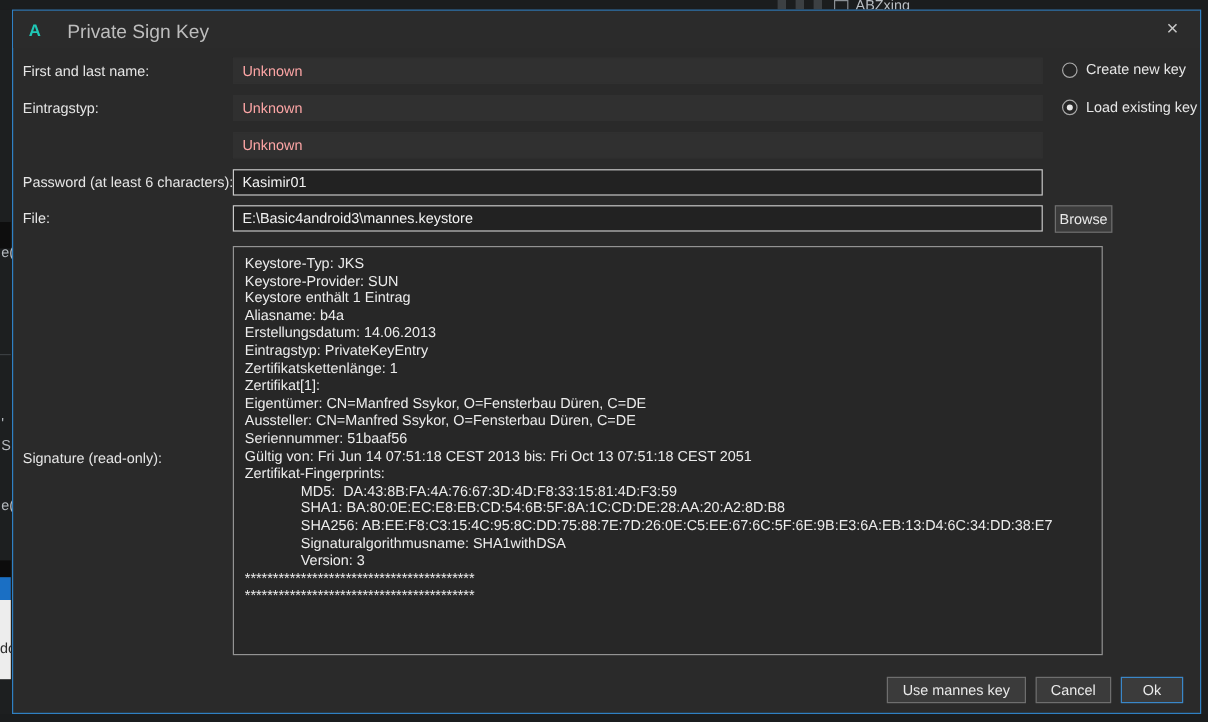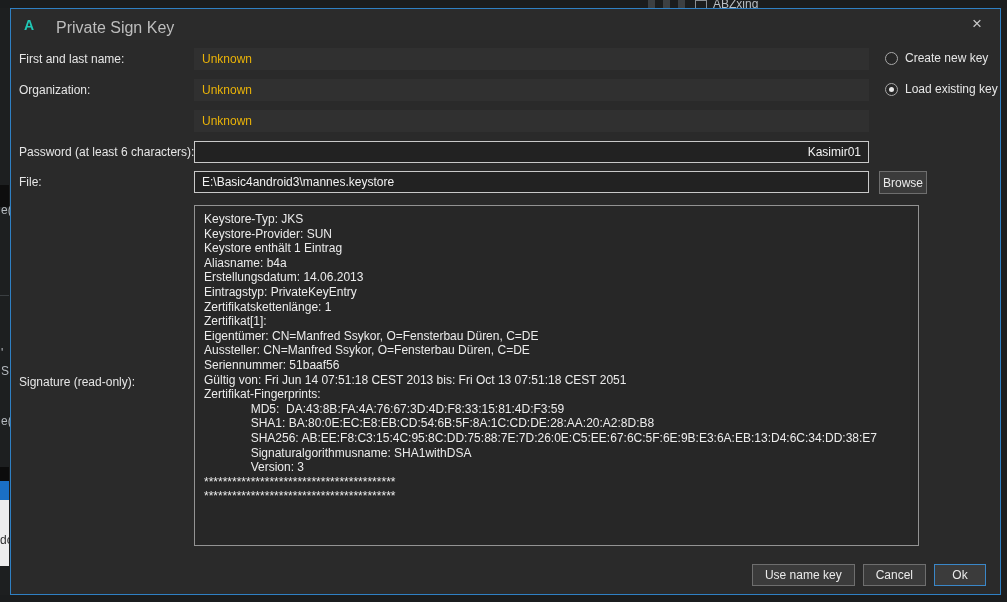--- a/index.html
+++ b/index.html
@@ -31,21 +31,21 @@
   }
   .titlebar { position:absolute; left:0; top:0; width:100%; height:31px; background:#2b2b2b; }
   .app-logo { position:absolute; left:13px; top:8px; font-size:14px; font-weight:bold; color:#1fc8b6; }
   .title-text { position:absolute; left:34px; top:10px; font-size:16px; color:#bdbdbd;margin-left:11px; }
   .close-btn { position:absolute; right:12px; top:6px; width:22px; height:20px; color:#c8c8c8;
     font-size:17px; line-height:18px; text-align:center; cursor:default; }
 
   .field-label { position:absolute; left:8px; width:175px; height:22px; line-height:22px; color:#e6e6e6; white-space:nowrap; }
   .txt { position:absolute; left:183px; width:675px; height:22px; font-family:"Liberation Sans", sans-serif;
     font-size:12px; padding:0 7px; outline:none; }
-  .txt.disabled { background:#303030; border:1px solid #303030; color:#eab308; }
+  .txt.disabled { background:#303030; border:1px solid #303030; color:#fca5a5; }
   .txt.enabled { background:#222222; border:1px solid #c9c9c9; color:#f2f2f2; }
 
   .radio-row { position:absolute; left:874px; height:16px; display:flex; align-items:center; gap:7px; white-space:nowrap; }
   .radio-circle { width:13px; height:13px; border:1px solid #a8a8a8; border-radius:50%; background:#262626;
     display:flex; align-items:center; justify-content:center; flex:0 0 auto; }
   .radio-dot { width:5px; height:5px; border-radius:50%; background:#e6e6e6; }
   .radio-label { color:#e6e6e6; }
 
   .btn { background:#3b3b3b; border:1px solid #6e6e6e; color:#eaeaea; font-family:"Liberation Sans", sans-serif;
     font-size:12px; cursor:default; }
@@ -91,27 +91,27 @@
 
   <div class="titlebar">
     <span class="app-logo">A</span>
     <span class="title-text">Private Sign Key</span>
     <span class="close-btn">×</span>
   </div>
 
   <div class="field-label" style="top:39px">First and last name:</div>
   <input class="txt disabled" style="top: 39px;" readonly="" value="Unknown">
 
-  <div class="field-label" style="top:70px">Organization:</div>
+  <div class="field-label" style="top:70px">Eintragstyp:</div>
   <input class="txt disabled" style="top: 70px;" readonly="" value="Unknown">
 
   <input class="txt disabled" style="top: 101px;" readonly="" value="Unknown">
 
   <div class="field-label" style="top:132px">Password (at least 6 characters):</div>
-  <input class="txt enabled" style="top: 132px; text-align: right;" value="Kasimir01">
+  <input class="txt enabled" style="top: 132px;" value="Kasimir01">
 
   <div class="field-label" style="top:162px">File:</div>
   <input class="txt enabled" style="top: 162px;" value="E:\Basic4android3\mannes.keystore">
   <button class="btn browse-btn">Browse</button>
 
   <div class="radio-row" style="top:41px">
     <span class="radio-circle"></span>
     <span class="radio-label">Create new key</span>
   </div>
   <div class="radio-row" style="top:72px">
@@ -139,17 +139,17 @@
               MD5:  DA:43:8B:FA:4A:76:67:3D:4D:F8:33:15:81:4D:F3:59
               SHA1: BA:80:0E:EC:E8:EB:CD:54:6B:5F:8A:1C:CD:DE:28:AA:20:A2:8D:B8
               SHA256: AB:EE:F8:C3:15:4C:95:8C:DD:75:88:7E:7D:26:0E:C5:EE:67:6C:5F:6E:9B:E3:6A:EB:13:D4:6C:34:DD:38:E7
               Signaturalgorithmusname: SHA1withDSA
               Version: 3
 *****************************************
 *****************************************</pre>
   </div>
 
   <div class="footer">
-    <button class="btn">Use name key</button>
+    <button class="btn">Use mannes key</button>
     <button class="btn">Cancel</button>
     <button class="btn ok-btn">Ok</button>
   </div>
 </div>
 
 </body></html>

